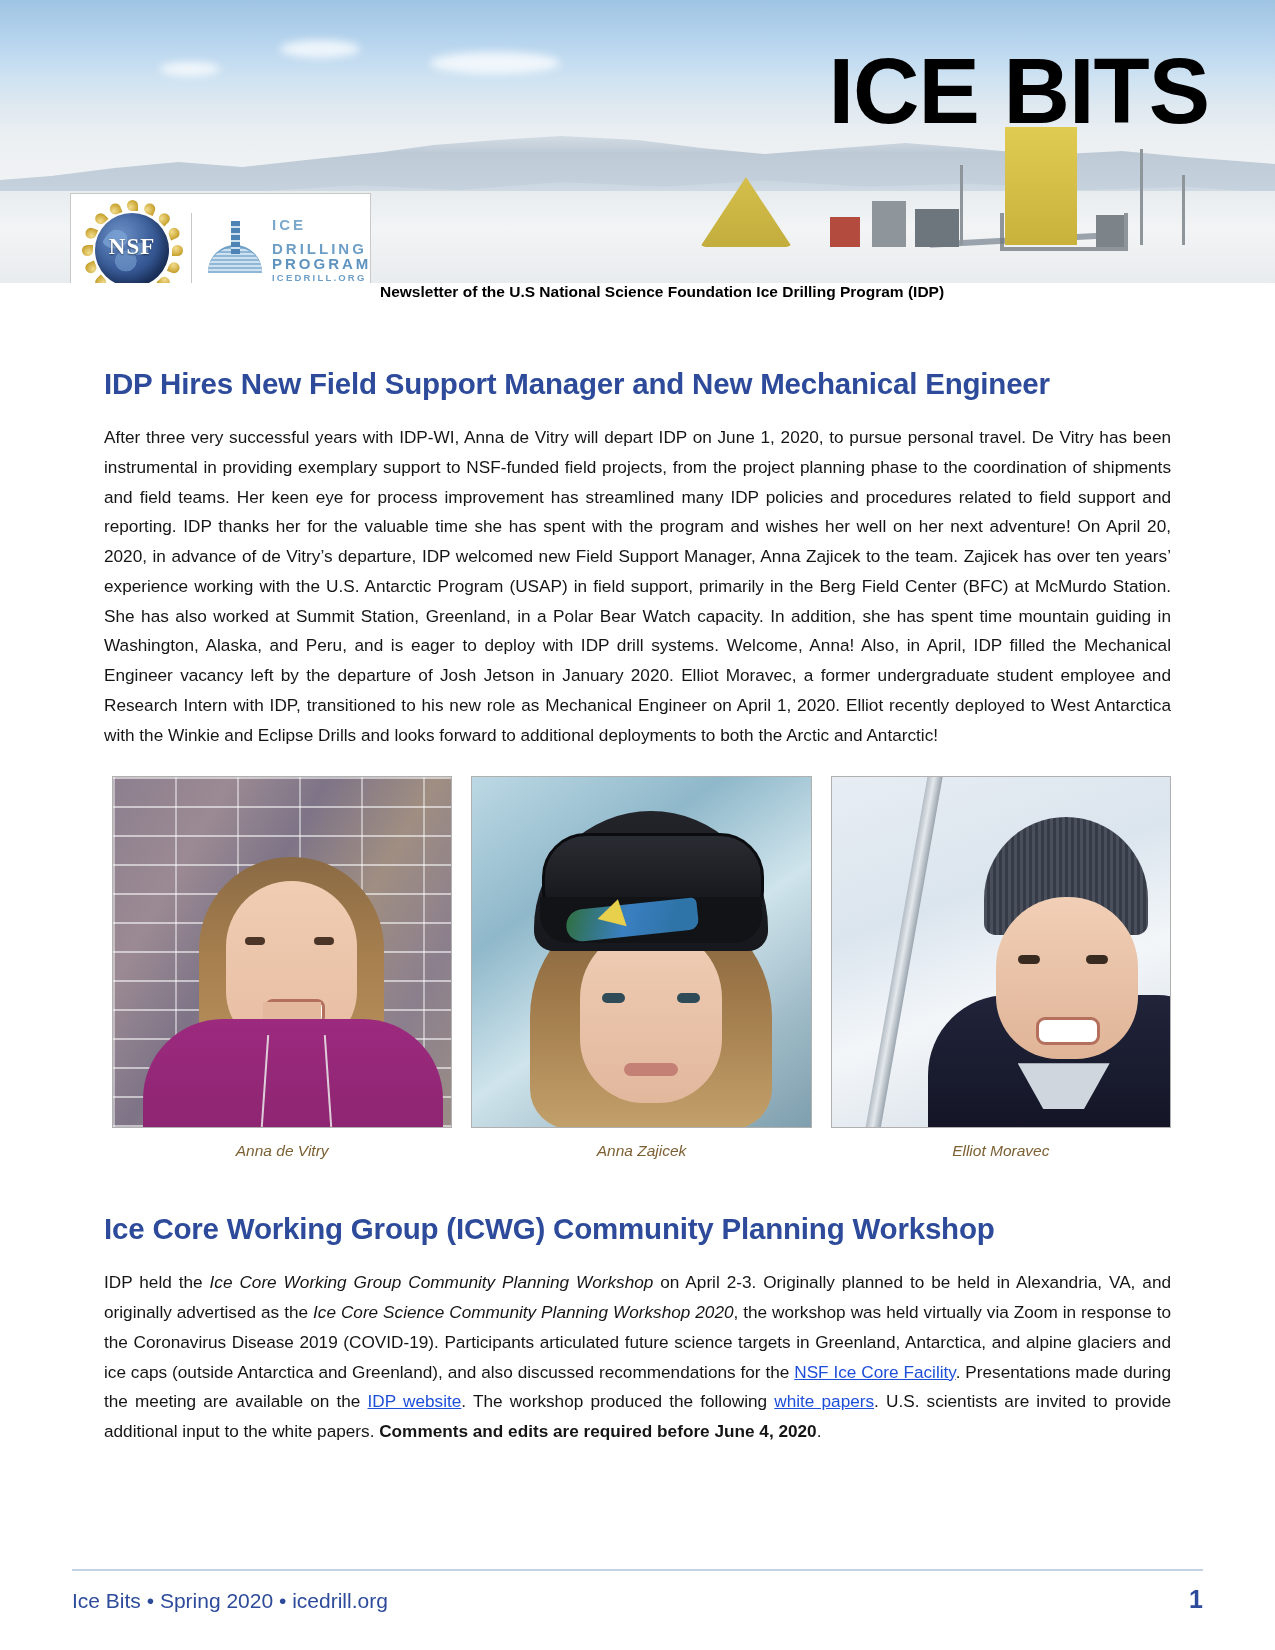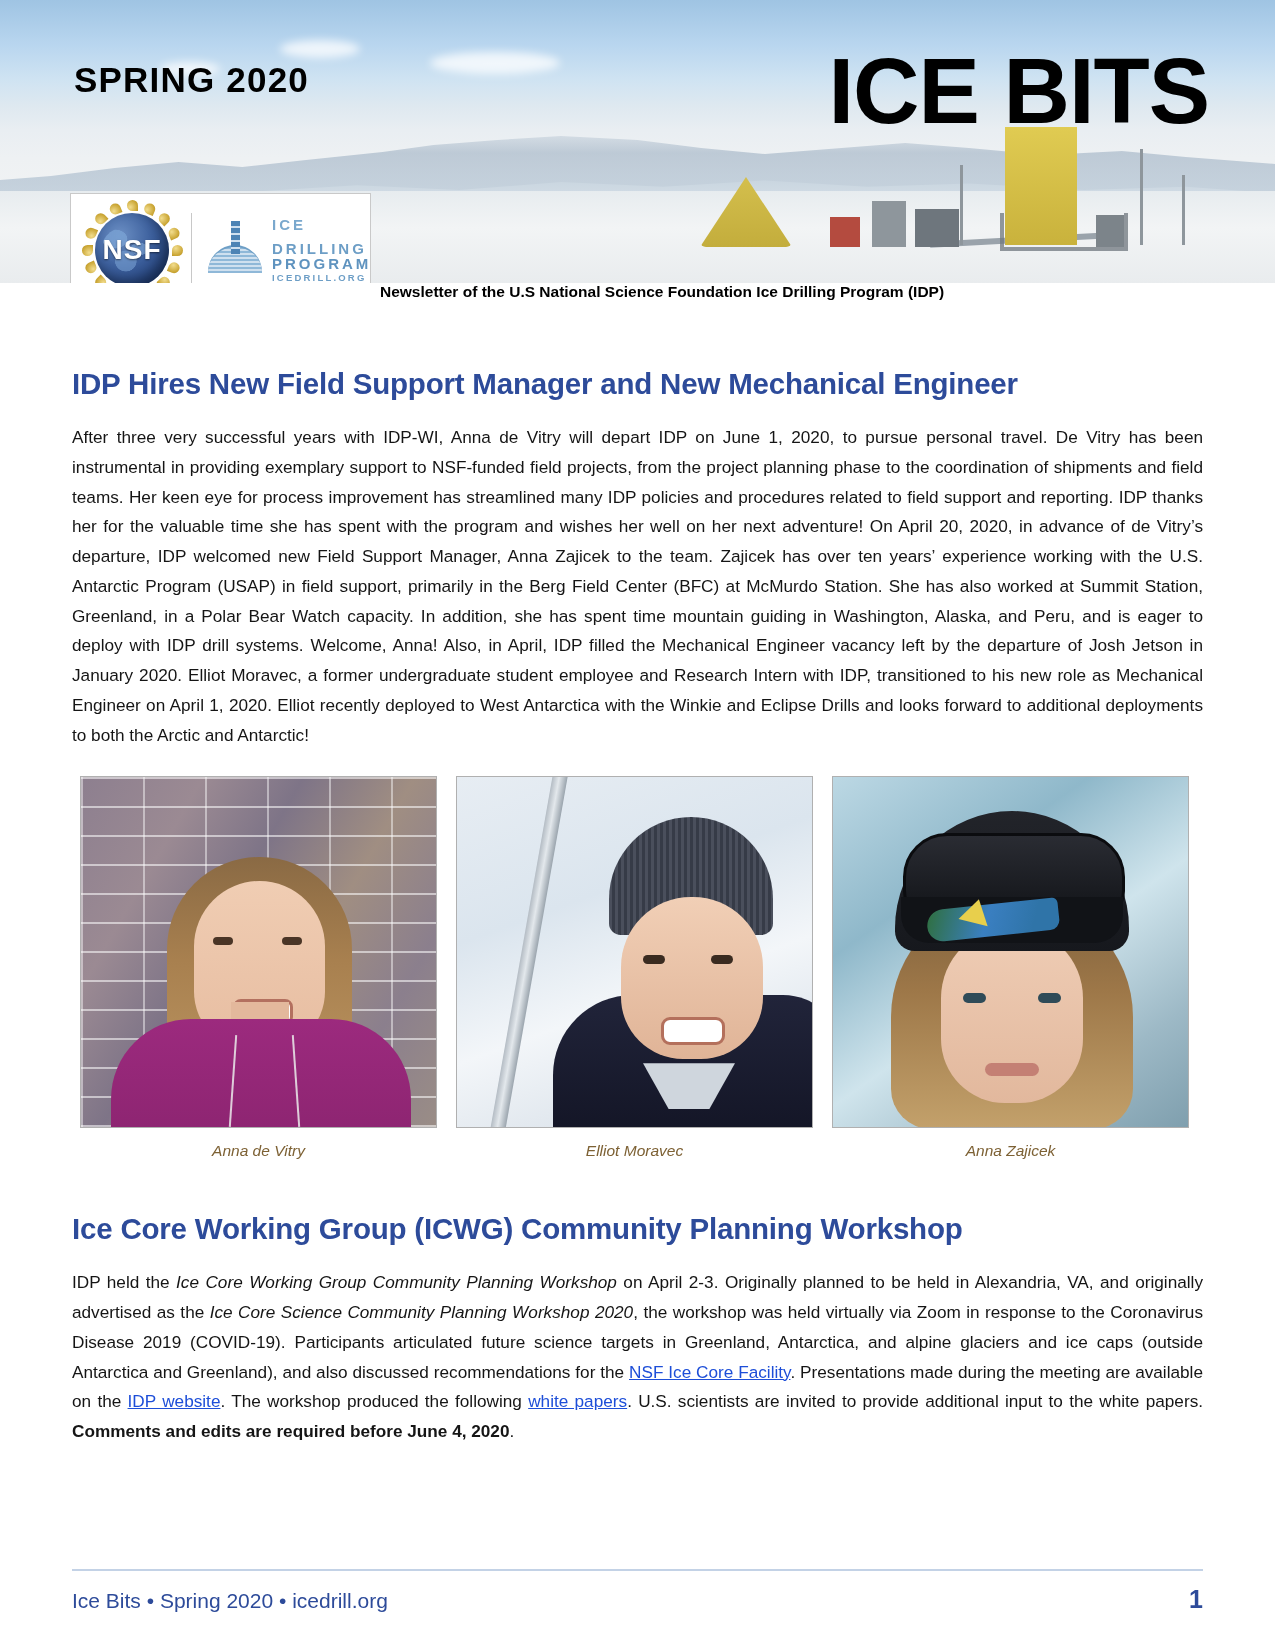--- a/index.html
+++ b/index.html
@@ -189,25 +189,25 @@
       radial-gradient(ellipse at 22% 28%, rgba(120,160,210,0.85) 0 18%, rgba(0,0,0,0) 19%),
       radial-gradient(ellipse at 62% 48%, rgba(120,160,210,0.7) 0 16%, rgba(0,0,0,0) 17%),
       radial-gradient(ellipse at 40% 72%, rgba(120,160,210,0.6) 0 20%, rgba(0,0,0,0) 21%);
     border-radius: 50%;
   }
   .nsf-text {
     position: absolute;
     left: 12px; top: 32px;
     width: 74px;
     text-align: center;
-    font-size: 28px;
+    font-size: 23px;
     font-weight: 700;
     color: #fff;
     letter-spacing: 1px;
-    font-family: Liberation Sans, sans-serif;
+    font-family: Liberation Serif, serif;
     text-shadow: 0 1px 2px rgba(0,0,0,.5);
     z-index: 2;
   }
   .nsf-ring {
     position: absolute;
     left: 3px; top: 2px;
     width: 92px; height: 92px;
     border-radius: 50%;
   }
   .nsf-ring i {
@@ -282,21 +282,21 @@
     font-family: "Liberation Sans", sans-serif;
   }
 
   
   .page {
     position: absolute;
     left: 0; top: 283px;
     width: 1275px;
   }
   .content {
-    padding: 0 72px;
+    padding: 0 104px;
   }
   h2.section-head {
     color: #2d4b9a;
     font-size: 29.5px;
     font-weight: 700;
     margin: 0;
     font-family: "Liberation Sans", sans-serif;
     letter-spacing: -0.2px;
   }
   .h1-wrap { padding-top: 84px; }
@@ -538,21 +538,20 @@
   <div class="legs"></div>
   <div class="tent"></div>
   <div class="crate k1"></div>
   <div class="crate k2"></div>
   <div class="crate k3"></div>
   <div class="crate k4"></div>
   <div class="pole p1"></div>
   <div class="pole p2"></div>
   <div class="pole p3"></div>
 
-  <div class="spring-label">SPRING 2020</div>
   <div class="masthead-title">ICE BITS</div>
 
   <div class="logo-box">
     <div class="nsf-logo">
       <div class="nsf-ring" id="nsf-ring">
           <i style="transform: translate(2.75546e-15px, -45px) rotate(-90deg);"></i>
           <i style="transform: translate(17.2208px, -41.5746px) rotate(-67.5deg);"></i>
           <i style="transform: translate(31.8198px, -31.8198px) rotate(-45deg);"></i>
           <i style="transform: translate(41.5746px, -17.2208px) rotate(-22.5deg);"></i>
           <i style="transform: translate(45px, 0px) rotate(0deg);"></i>
@@ -605,48 +604,48 @@
           <div class="p1-neck"></div>
           <div class="p1-shirt"></div>
           <div class="p1-chain a"></div>
           <div class="p1-chain b"></div>
         </div>
         <div class="caption">Anna de Vitry</div>
       </div>
 
       <div class="photo-cell">
         <div class="photo">
-          <div class="p3-bg"></div>
-          <div class="p3-rod"></div>
-          <div class="p3-body"></div>
-          <div class="p3-collar"></div>
-          <div class="p3-beanie"></div>
-          <div class="p3-face"></div>
-          <div class="p3-eye l"></div>
-          <div class="p3-eye r"></div>
-          <div class="p3-mouth"></div>
-        </div>
-        <div class="caption">Elliot Moravec</div>
-      </div>
-
-      <div class="photo-cell">
-        <div class="photo">
           <div class="p2-bg"></div>
           <div class="p2-hair"></div>
           <div class="p2-face"></div>
           <div class="p2-hat"></div>
           <div class="p2-goggle"></div>
           <div class="p2-strap"></div>
           <div class="p2-star"></div>
           <div class="p2-eye l"></div>
           <div class="p2-eye r"></div>
           <div class="p2-lips"></div>
         </div>
         <div class="caption">Anna Zajicek</div>
       </div>
+
+      <div class="photo-cell">
+        <div class="photo">
+          <div class="p3-bg"></div>
+          <div class="p3-rod"></div>
+          <div class="p3-body"></div>
+          <div class="p3-collar"></div>
+          <div class="p3-beanie"></div>
+          <div class="p3-face"></div>
+          <div class="p3-eye l"></div>
+          <div class="p3-eye r"></div>
+          <div class="p3-mouth"></div>
+        </div>
+        <div class="caption">Elliot Moravec</div>
+      </div>
     </div>
 
     <div style="margin-top:52px;">
       <h2 class="section-head">Ice Core Working Group (ICWG) Community Planning Workshop</h2>
       <div class="body-text" id="article-two-body"><span>IDP held the </span><i>Ice Core Working Group Community Planning Workshop</i><span> on April 2-3. Originally planned to be held in Alexandria, VA, and originally advertised as the </span><i>Ice Core Science Community Planning Workshop 2020</i><span>, the workshop was held virtually via Zoom in response to the Coronavirus Disease 2019 (COVID-19). Participants articulated future science targets in Greenland, Antarctica, and alpine glaciers and ice caps (outside Antarctica and Greenland), and also discussed recommendations for the </span><a class="doclink" href="#">NSF Ice Core Facility</a><span>. Presentations made during the meeting are available on the </span><a class="doclink" href="#">IDP website</a><span>. The workshop produced the following </span><a class="doclink" href="#">white papers</a><span>. U.S. scientists are invited to provide additional input to the white papers. </span><b>Comments and edits are required before June 4, 2020</b><span>.</span></div>
     </div>
 
   </div>
 </div>
 

